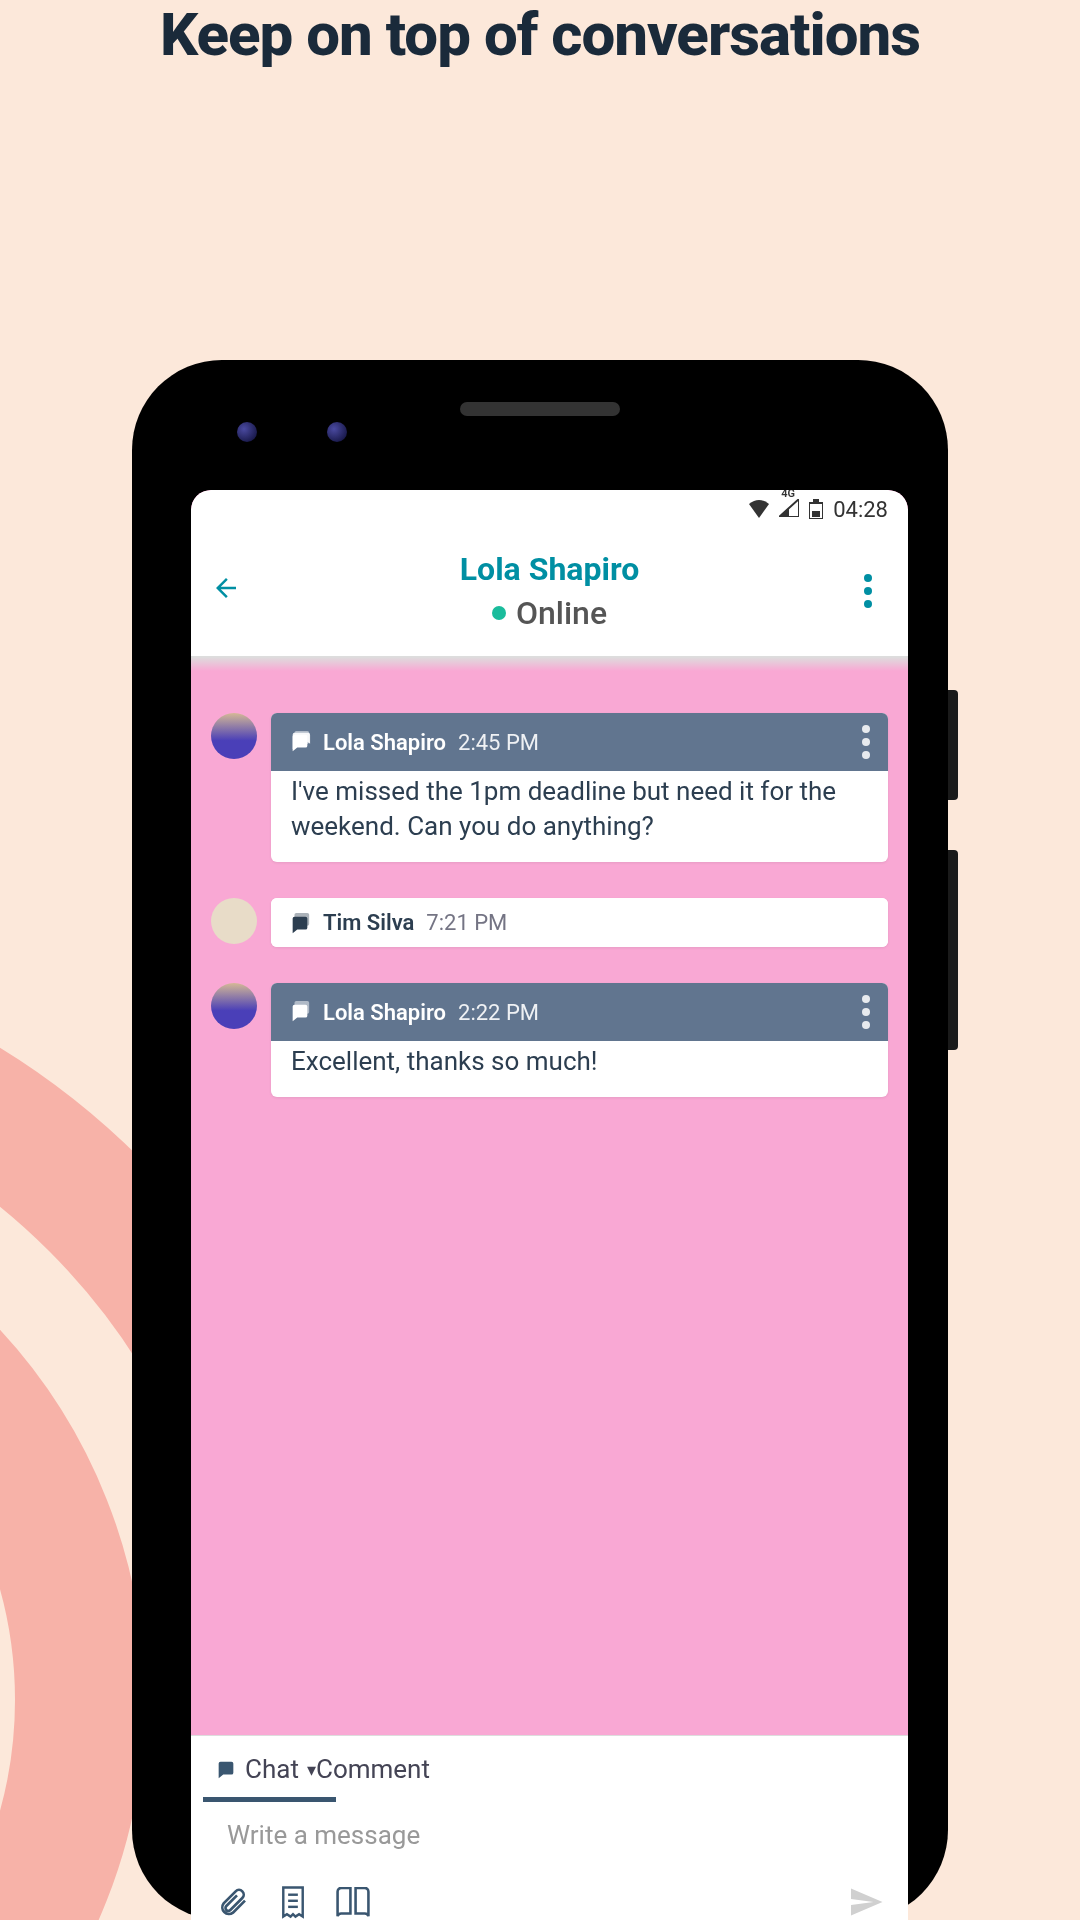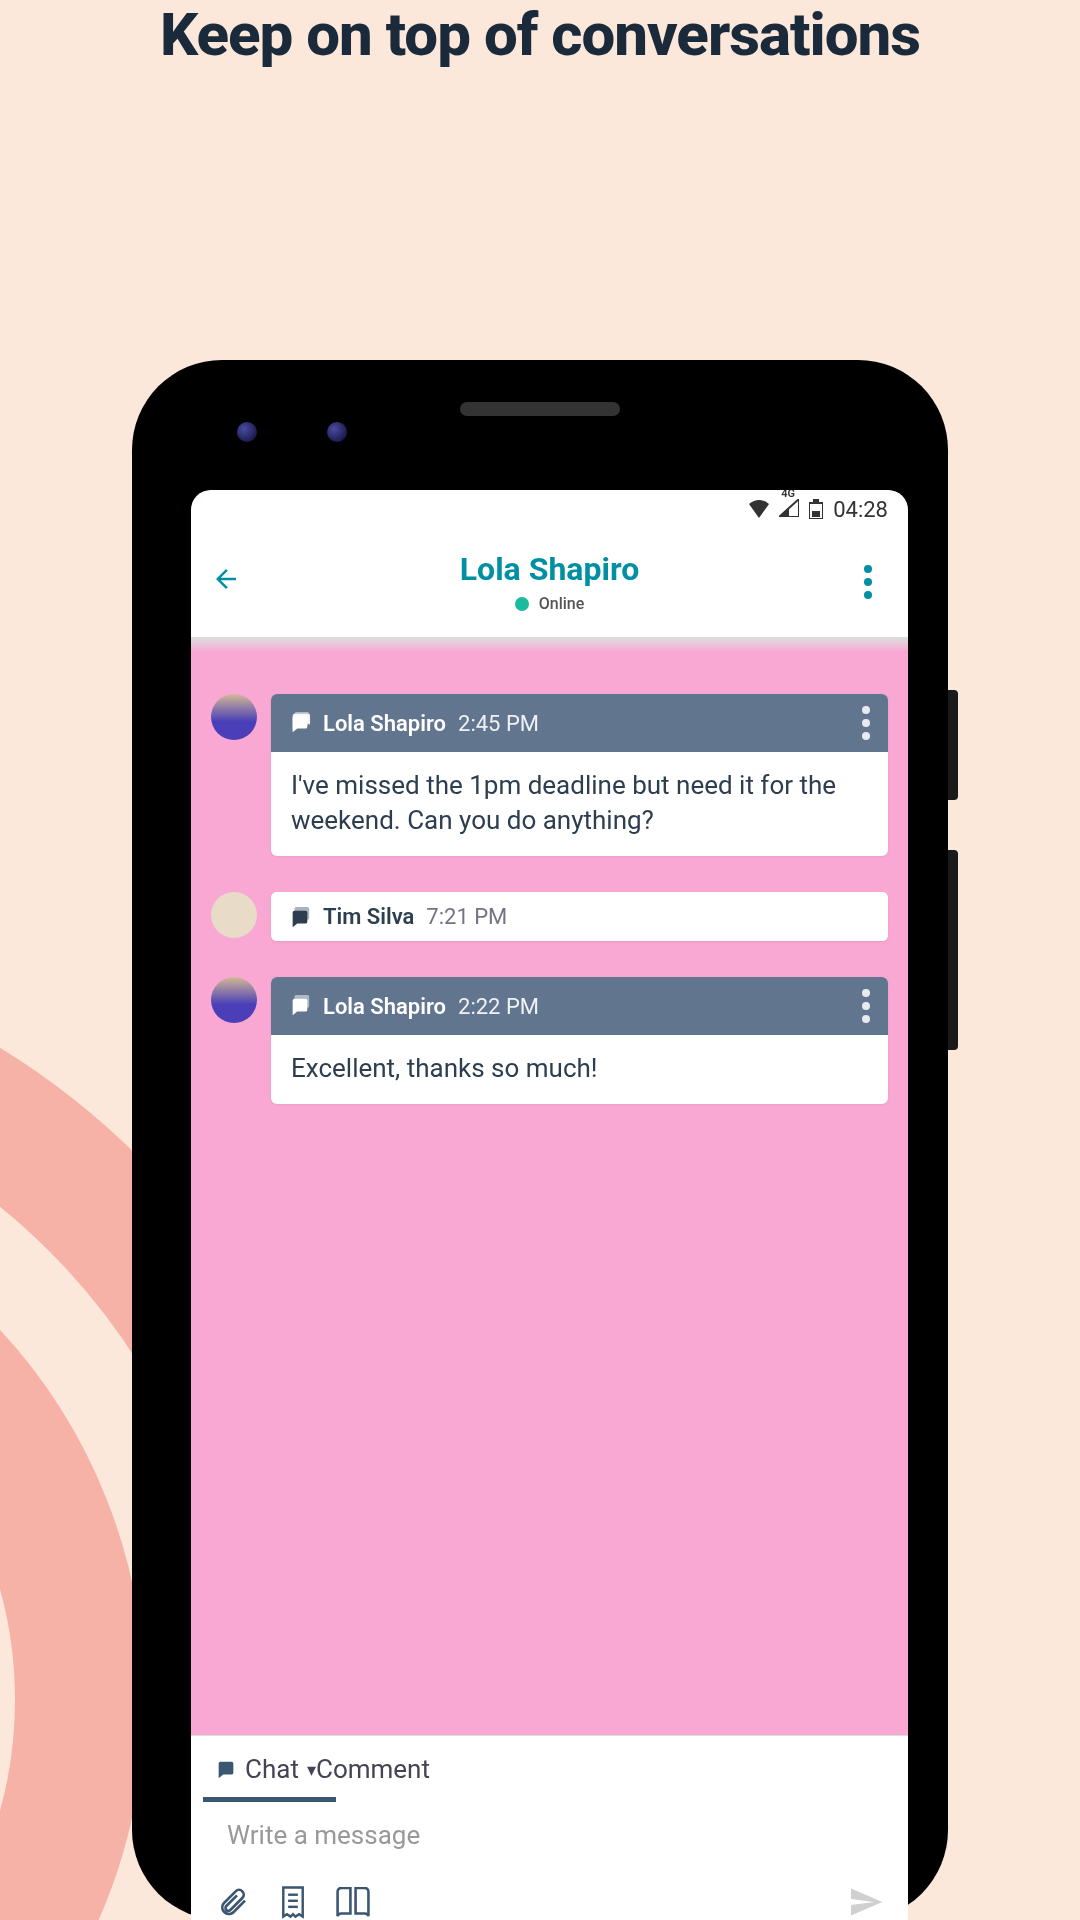--- a/index.html
+++ b/index.html
@@ -130,21 +130,21 @@
       gap: 10px;
       margin-top: 6px;
     }
     .online-dot {
       width: 14px;
       height: 14px;
       background: #1abc9c;
       border-radius: 50%;
     }
     .status-text {
-      font-size: 16px;
+      font-size: 32px;
       color: #555;
       font-weight: 500;
     }
     .header-menu {
       color: #008fa3;
       font-size: 32px;
       cursor: pointer;
       width: 40px;
       display: flex;
       justify-content: center;
@@ -203,21 +203,21 @@
       align-items: center;
       gap: 12px;
       font-size: 22px;
     }
     .msg-header .sender { font-weight: 600; }
     .msg-header .time { font-weight: 400; opacity: 0.9; }
     .msg-header .msg-menu {
       margin-left: auto;
     }
     .msg-body {
-      padding: 16px 20px 18px;
+      padding: 3px 20px 18px;
       font-size: 26px;
       color: #2c3e50;
       line-height: 1.35;
     }
     .input-area {
       background: #fff;
       border-top: 1px solid #ddd;
     }
     .tabs {
       display: flex;

